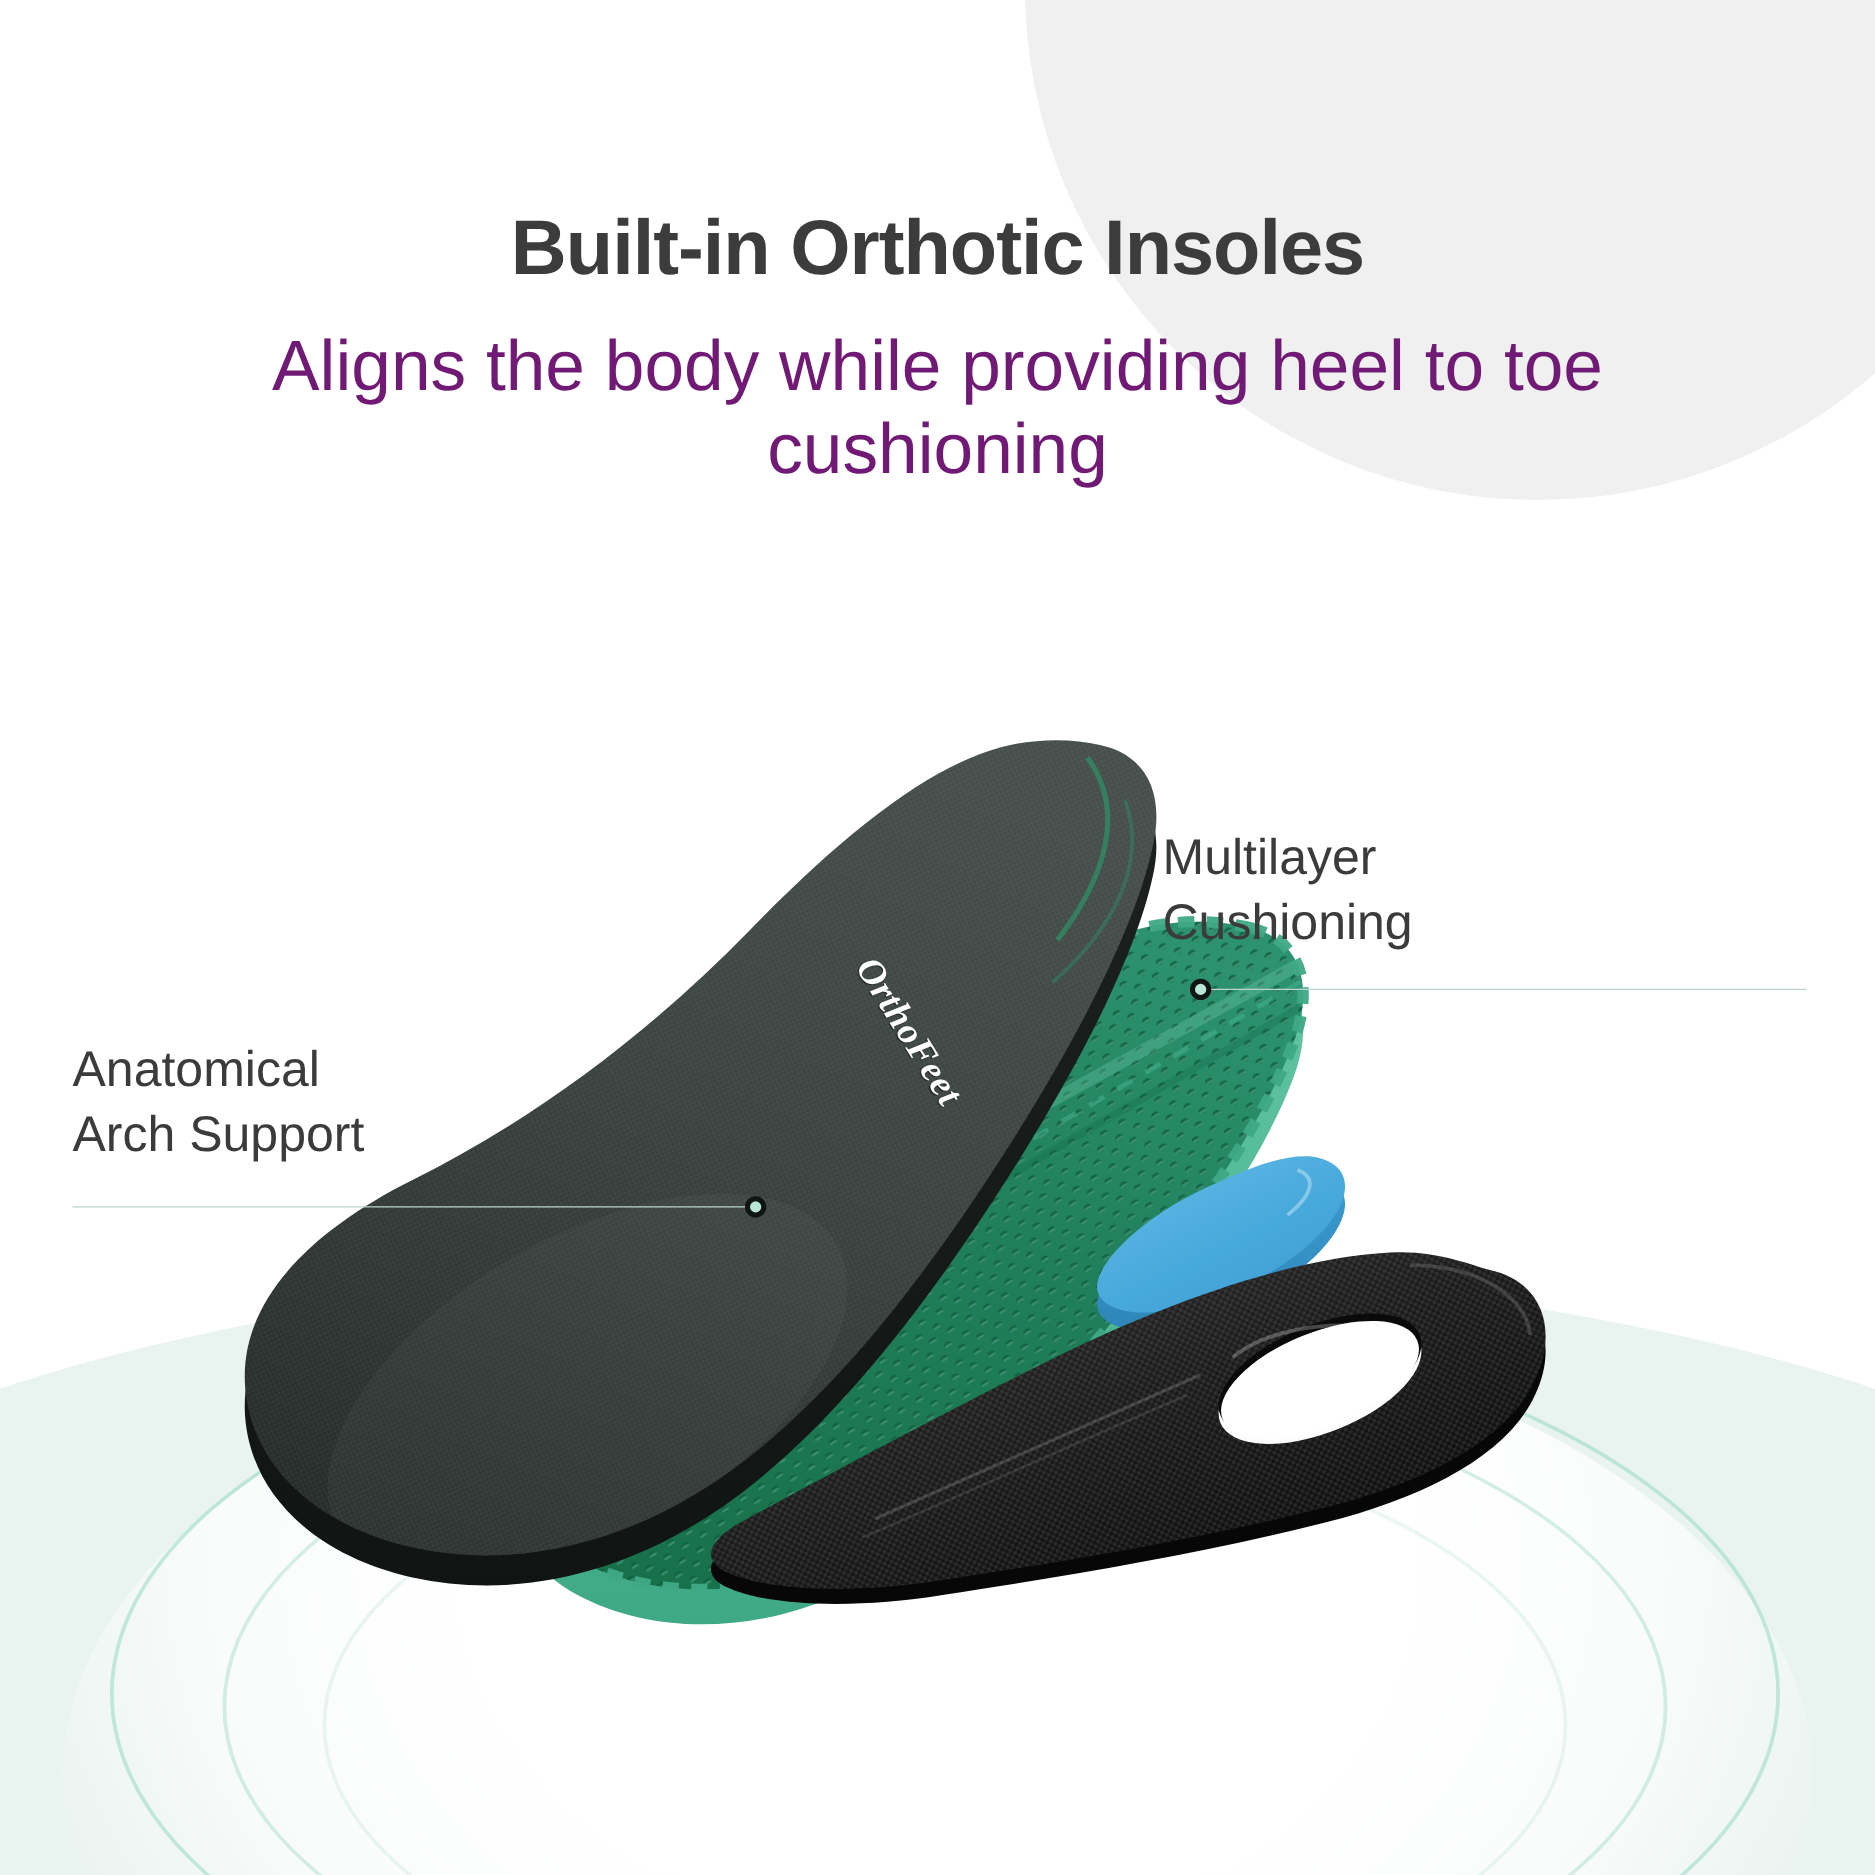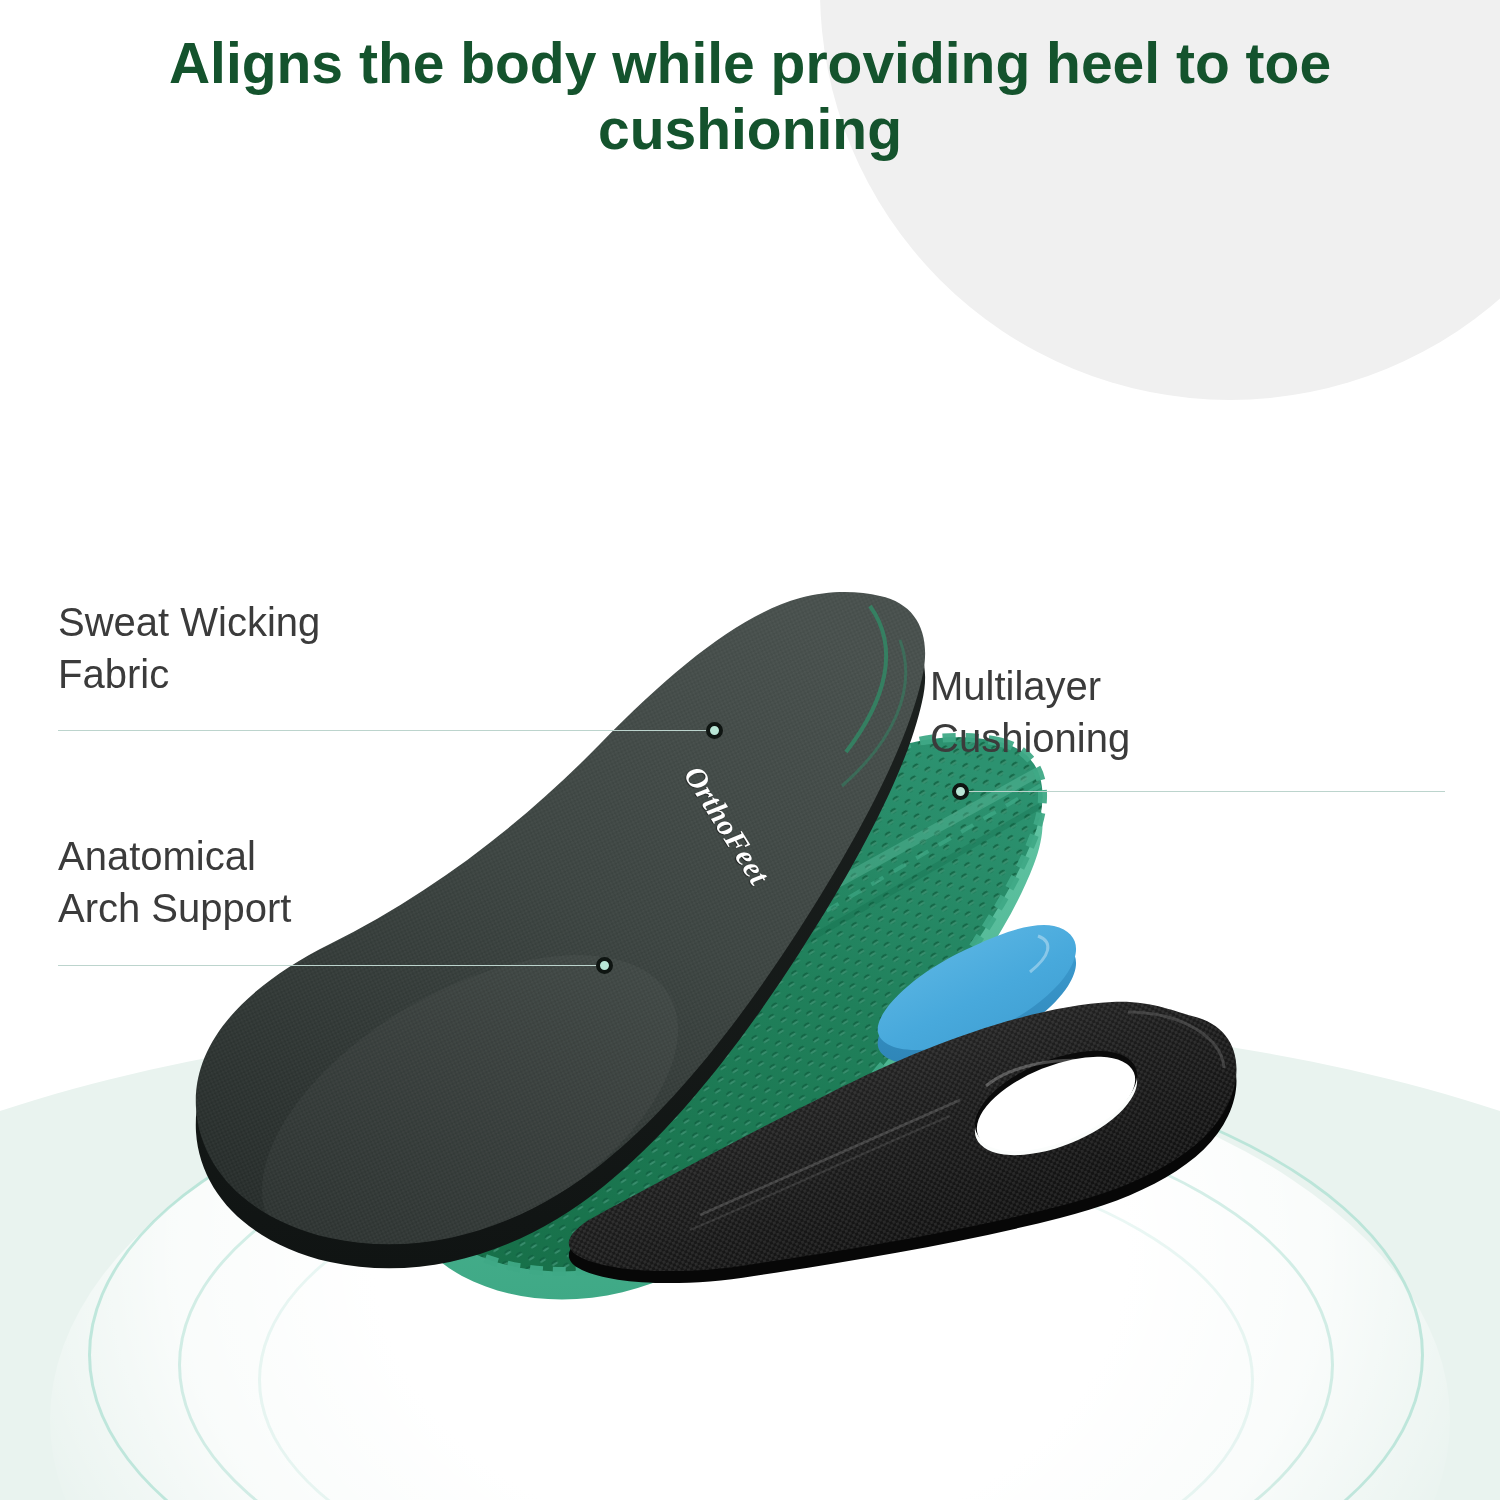--- a/index.html
+++ b/index.html
@@ -60,22 +60,22 @@
     font-weight:bold;
     letter-spacing:-0.8px;
     color:#3c3c3c;
     line-height:1.0;
   }
   .subtitle{
     margin:0 auto;
     padding-top:30px;
     width:1180px;
     font-size:57px;
-    font-weight:bold;
-    color:#14532d;
+    font-weight:normal;
+    color:#701a75;
     line-height:1.16;
   }
 
   
   .callout{ position:absolute; z-index:7; }
   .callout .ctext{
     font-size:40px;
     line-height:1.30;
     color:#3b3b3b;
     white-space:pre-line;
@@ -139,20 +139,21 @@
 <div id="stage">
 
   <div class="bg-corner-arc"></div>
   <div class="bg-bottom-wash"></div>
   <div class="bg-bottom-wash-inner"></div>
   <div class="ring r1"></div>
   <div class="ring r2"></div>
   <div class="ring r3"></div>
 
   <div class="headings">
+    <h1 class="title">Built-in Orthotic Insoles</h1>
     <p class="subtitle">Aligns the body while providing heel to toe cushioning</p>
   </div>
 
   <div class="art">
     <svg class="art-svg" viewBox="0 0 1500 1500" xmlns="http://www.w3.org/2000/svg">
       <defs>
         <linearGradient id="gDark" x1="0.75" y1="0" x2="0.2" y2="1">
           <stop offset="0%" stop-color="#464e4b"></stop>
           <stop offset="45%" stop-color="#3b4340"></stop>
           <stop offset="100%" stop-color="#262c2a"></stop>
@@ -308,26 +309,20 @@
 
         <path d="M 1128,1012 C 1182,1012 1222,1038 1224,1068" fill="none" stroke="#6a6a6a" stroke-width="3" opacity="0.45"></path>
       </g>
     </svg>
   </div>
 
   <div class="logo-wrap">
     <span class="logo-text">OrthoFeet</span>
   </div>
 
-  <div class="callout left" id="callout-sweat">
-    <div class="ctext">Sweat Wicking
-Fabric</div>
-    <div class="cline"></div>
-    <div class="cdot"></div>
-  </div>
 
   <div class="callout left" id="callout-arch">
     <div class="ctext">Anatomical
 Arch Support</div>
     <div class="cline"></div>
     <div class="cdot"></div>
   </div>
 
   <div class="callout right" id="callout-multi">
     <div class="ctext">Multilayer

